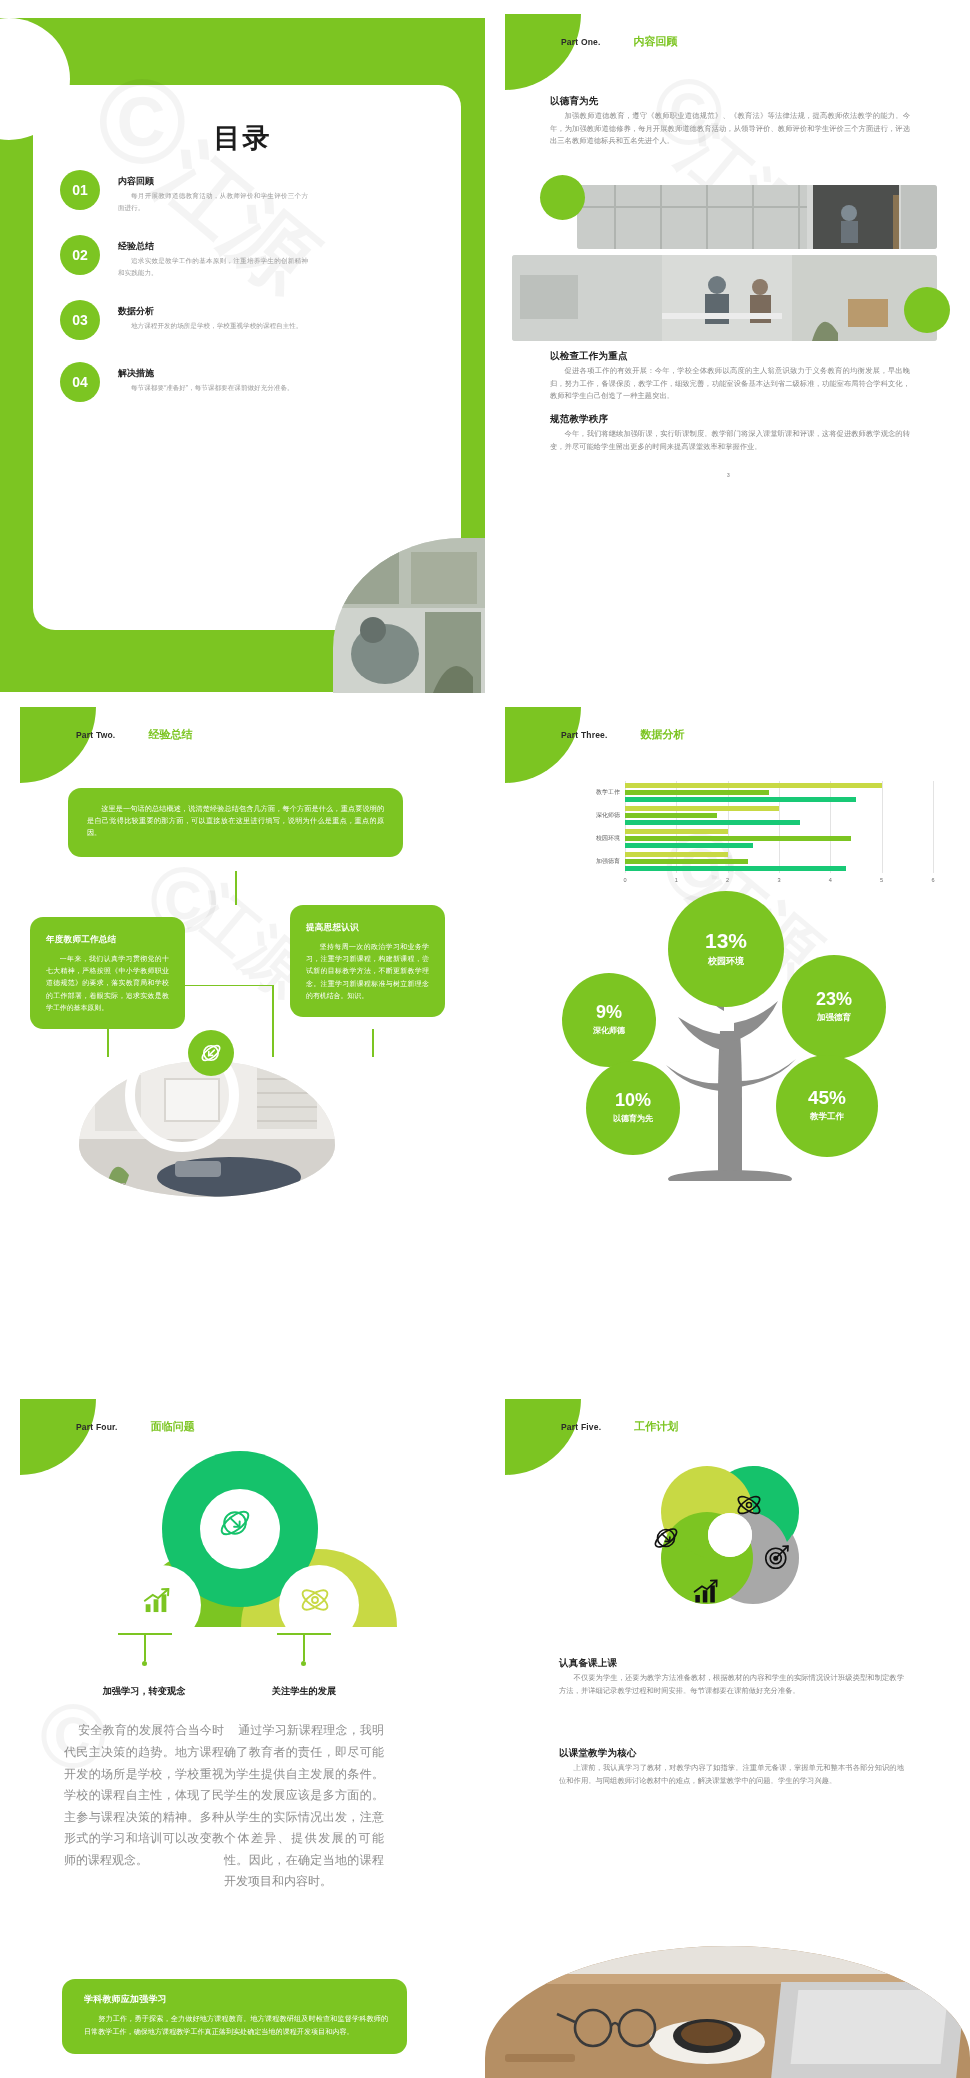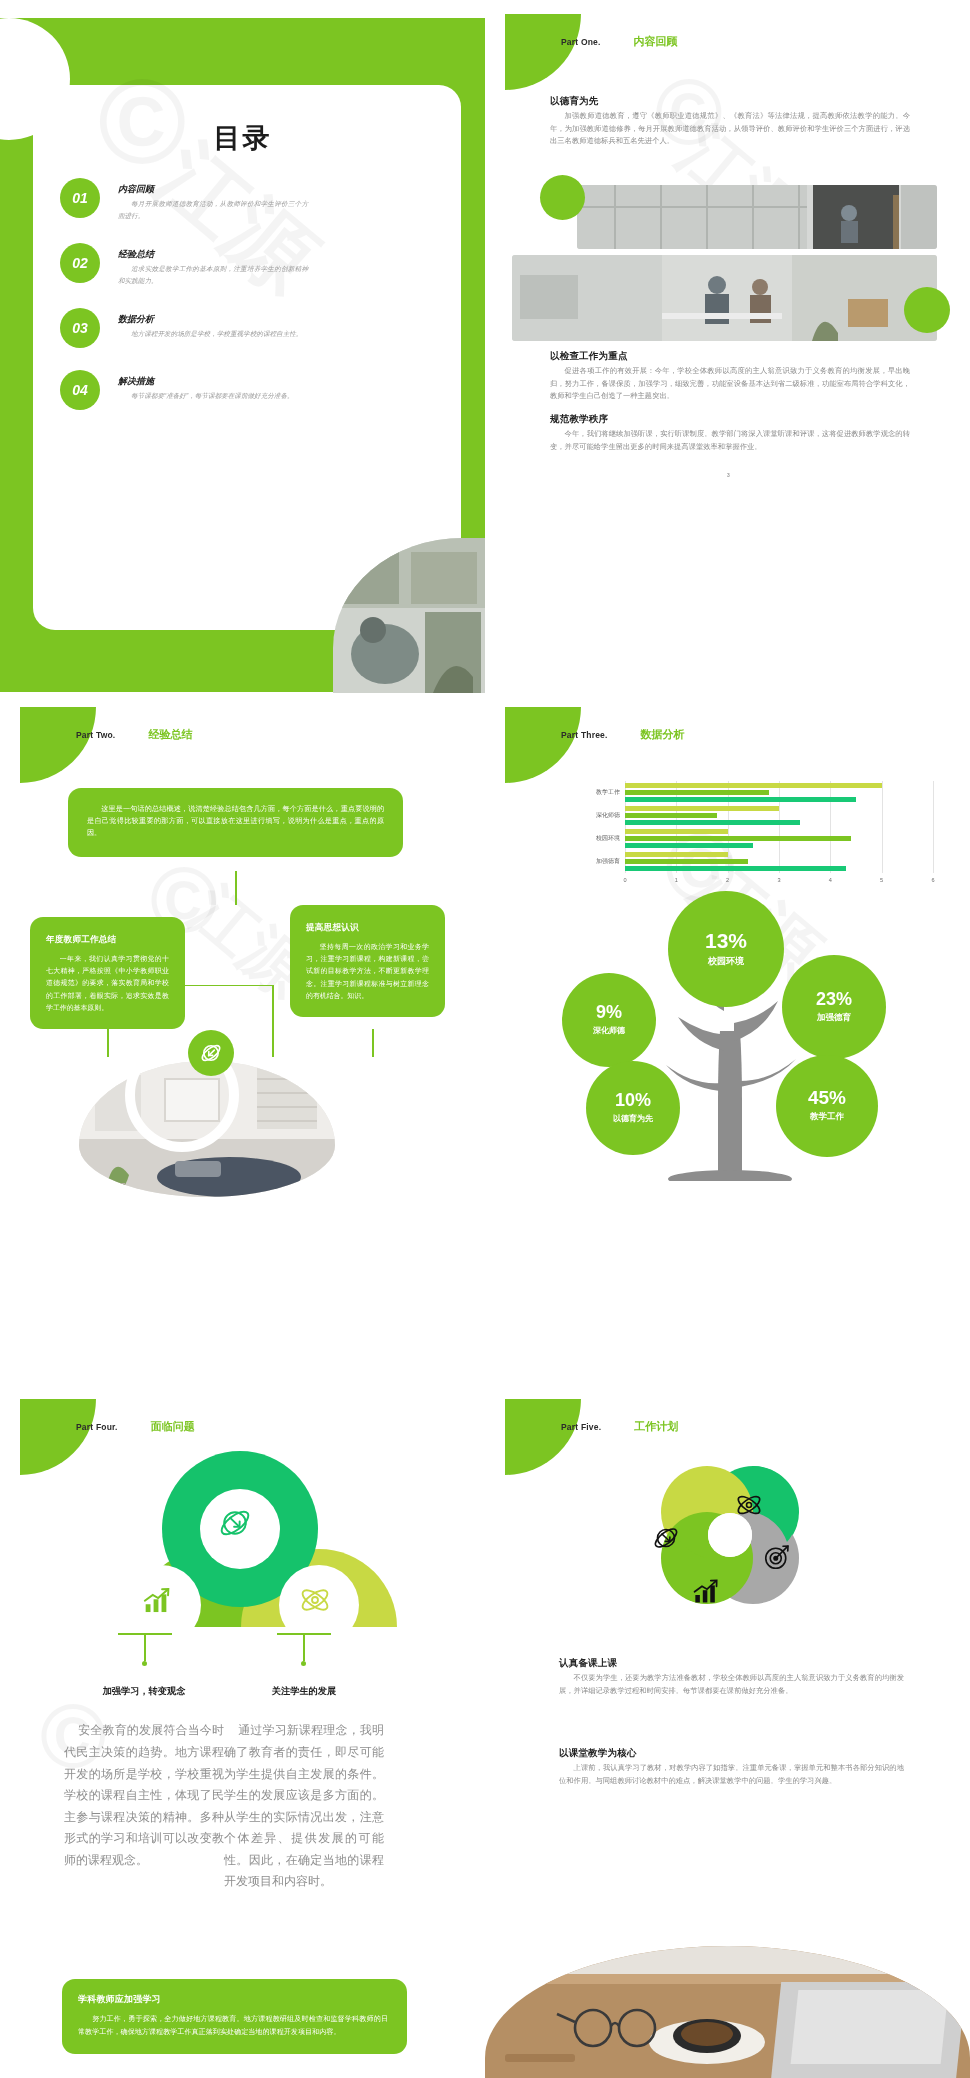--- a/index.html
+++ b/index.html
@@ -118,23 +118,22 @@
     left: 0; right: 0;
     top: 120px;
     text-align: center;
     font-size: 27px;
     font-weight: bold;
     color: #1c1c1c;
     letter-spacing: 2px;
   }
   .toc-list {
     position: absolute;
-    left: 60px; top: 178px;
+    left: 60px; top: 170px;
     width: 330px;
-    font-style: italic;
   }
   .toc-item {
     display: flex;
     align-items: flex-start;
     gap: 18px;
     margin-bottom: 22px;
   }
   .toc-num {
     flex: 0 0 auto;
     width: 40px; height: 40px;
@@ -327,21 +326,21 @@
   .col-p {
     font-size: 12px; line-height: 1.8; color: #8e8e8e;
     text-align: justify; text-indent: 14.2px;
   }
   .s5-bubble {
     position: absolute;
     left: 62px; bottom: 24px;
     width: 345px;
     background: #7cc522;
     border-radius: 13px;
-    padding: 14px 19px 16px 16px;
+    padding: 14px 19px 16px 22px;
   }
 
   
   .s6-rings { position: absolute; left: 150px; top: 66px; width: 190px; height: 190px; }
   .s6-sec { position: absolute; left: 74px; width: 345px; }
   .s6-photo {
     position: absolute;
     left: 0; bottom: 0;
     width: 485px; height: 132px;
     border-top-left-radius: 260px 120px;
@@ -458,21 +457,21 @@
         <path d="M300 86 q10 -34 26 -8 v8 z" fill="#7e8c6a"></path>
         <rect x="336" y="44" width="40" height="28" fill="#b99a6d"></rect>
         <rect x="150" y="58" width="120" height="6" fill="#ececec"></rect>
         <rect x="8" y="20" width="58" height="44" fill="#bcc0bc"></rect>
       </svg>
     </div>
     <div class="s2-blob-b"></div>
 
     <div class="s2-sec2">
       <div class="h-sub">以检查工作为重点</div>
-      <div class="p-body">促进各项工作的有效开展：今年，学校全体教师以高度的主人翁意识致力于义务教育的均衡发展，早出晚归，努力工作，备课保质，加强学习，细致完善，功能室设备基本达到省二级标准，功能室布局符合学科文化，教师和学生自己创造了一种主题突出。</div>
+      <div class="p-body">促进各项工作的有效开展：今年，学校全体教师以高度的主人翁意识致力于义务教育的均衡发展，早出晚归，努力工作，备课保质，教学工作，细致完善，功能室设备基本达到省二级标准，功能室布局符合学科文化，教师和学生自己创造了一种主题突出。</div>
     </div>
 
     <div class="s2-sec3">
       <div class="h-sub">规范教学秩序</div>
       <div class="p-body">今年，我们将继续加强听课，实行听课制度。教学部门将深入课堂听课和评课，这将促进教师教学观念的转变，并尽可能给学生留出更多的时间来提高课堂效率和掌握作业。</div>
     </div>
 
     <div class="pg-num">3</div>
   </section>
 
@@ -756,21 +755,21 @@
         <rect x="4" y="15" width="3.4" height="5.6" fill="#111" stroke="none"></rect>
         <rect x="9.6" y="11.4" width="3.4" height="9.2" fill="#111" stroke="none"></rect>
         <rect x="15.2" y="7.8" width="3.4" height="12.8" fill="#111" stroke="none"></rect>
         <path d="M3.4 12.6 L9 8.4 L12.8 10.6 L19.6 4.4"></path>
         <path d="M15.6 4.2 L20 4.1 L19.9 8.5"></path>
       </svg>
     </div>
 
     <div class="s6-sec" style="top:272px;">
       <div class="h-sub">认真备课上课</div>
-      <div class="p-body">不仅要为学生，还要为教学方法准备教材，学校全体教师以高度的主人翁意识致力于义务教育的均衡发展，并详细记录教学过程和时间安排。每节课都要在课前做好充分准备。</div>
+      <div class="p-body">不仅要为学生，还要为教学方法准备教材，根据教材的内容和学生的实际情况设计班级类型和制定教学方法，并详细记录教学过程和时间安排。每节课都要在课前做好充分准备。</div>
     </div>
     <div class="s6-sec" style="top:362px;">
       <div class="h-sub">以课堂教学为核心</div>
       <div class="p-body">上课前，我认真学习了教材，对教学内容了如指掌。注重单元备课，掌握单元和整本书各部分知识的地位和作用。与同组教师讨论教材中的难点，解决课堂教学中的问题。学生的学习兴趣。</div>
     </div>
 
     <div class="s6-photo">
       <svg class="ph" viewBox="0 0 485 132" preserveAspectRatio="none" aria-hidden="true">
         <rect width="485" height="132" fill="#b58f64"></rect>
         <rect x="0" y="0" width="485" height="30" fill="#e6e2dc"></rect>

